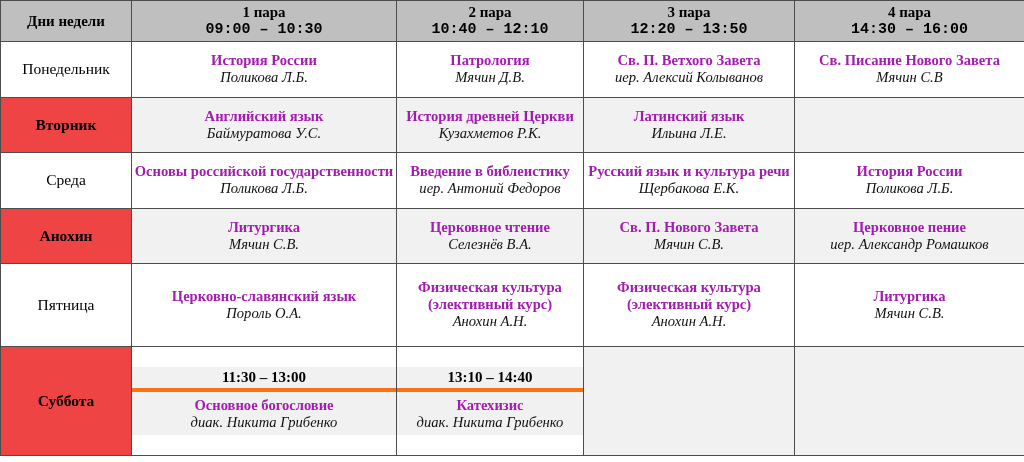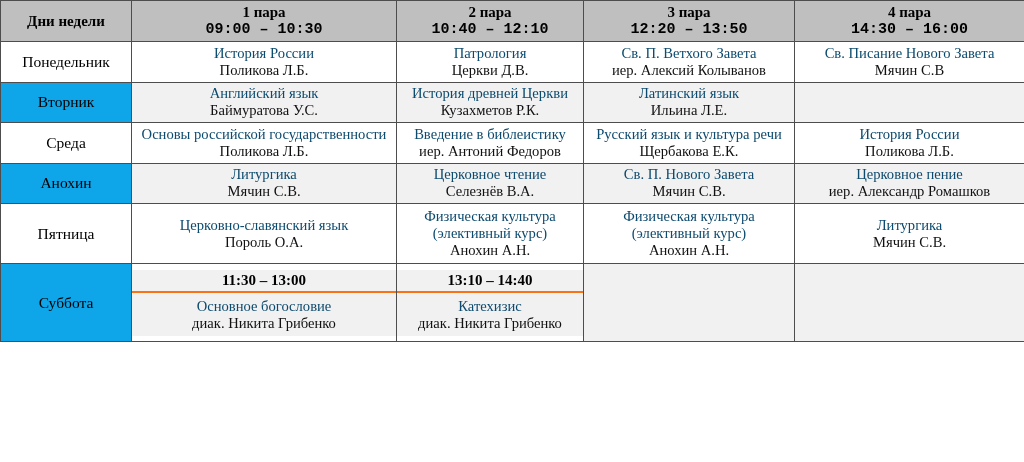--- a/index.html
+++ b/index.html
@@ -8,21 +8,21 @@
     background: #ffffff;
   }
   body {
     width: 1024px;
     height: 462px;
     overflow: hidden;
     font-family: "Liberation Serif", "DejaVu Serif", serif;
   }
   #schedule-table {
     width: 1024px;
-    height: 342px;
+    height: 456px;
     border-collapse: collapse;
     table-layout: fixed;
   }
   #schedule-table td, #schedule-table th {
     border: 1px solid #4d4d4d;
     padding: 0;
     vertical-align: middle;
     text-align: center;
     background-clip: padding-box;
   }
@@ -48,56 +48,57 @@
   thead th .hdr-time { display: block; font-family: Liberation Mono, monospace; }
 
   
   td.day-cell {
     font-size: 15.5px;
     color: #000000;
     font-weight: normal;
     padding: 2px 4px;
   }
   tr.row-white td.day-cell { background: #ffffff; border-radius: 6px; }
-  tr.row-gray  td.day-cell { background: #0ea5e9; }
+  tr.row-gray  td.day-cell { background: #ef4444; font-weight: bold; }
 
   
   td.lesson {
     padding: 4px 6px;
   }
   tr.row-white td.lesson { background: #ffffff; }
   tr.row-gray  td.lesson { background: #f1f1f1; }
 
   .subject {
     display: block;
-    color: #0c4a6e;
-    font-weight: normal;
+    color: #a21caf;
+    font-weight: bold;
     font-size: 14.6px;
     line-height: 17px;
   }
   .teacher {
     display: block;
     color: #111111;
+    font-style: italic;
     font-size: 14.6px;
     line-height: 17px;
   }
   td.empty-cell { padding: 0; }
 
   
   td.sat-stack {
     padding: 0;
     vertical-align: top;
   }
   .sat-time {
     display: block;
     font-weight: bold;
     font-size: 15px;
     line-height: 20px;
     height: 21px;
-    border-bottom: 2px solid #f97316;
+    border-bottom: 4px solid #f97316;
     color: #000000;
     background: #f1f1f1;
   }
   .sat-body {
     display: block;
     padding: 5px 6px 4px 6px;
     background: #f1f1f1;
   }
   td.sat-empty { background: #f1f1f1; }
 </style>
@@ -140,21 +141,21 @@
   <tbody>
 
     <tr class="row-white">
       <td class="day-cell">Понедельник</td>
       <td class="lesson">
         <span class="subject">История России</span>
         <span class="teacher">Поликова Л.Б.</span>
       </td>
       <td class="lesson">
         <span class="subject">Патрология</span>
-        <span class="teacher">Церкви Д.В.</span>
+        <span class="teacher">Мячин Д.В.</span>
       </td>
       <td class="lesson">
         <span class="subject">Св. П. Ветхого Завета</span>
         <span class="teacher">иер. Алексий Колыванов</span>
       </td>
       <td class="lesson">
         <span class="subject">Св. Писание Нового Завета</span>
         <span class="teacher">Мячин С.В</span>
       </td>
     </tr>

